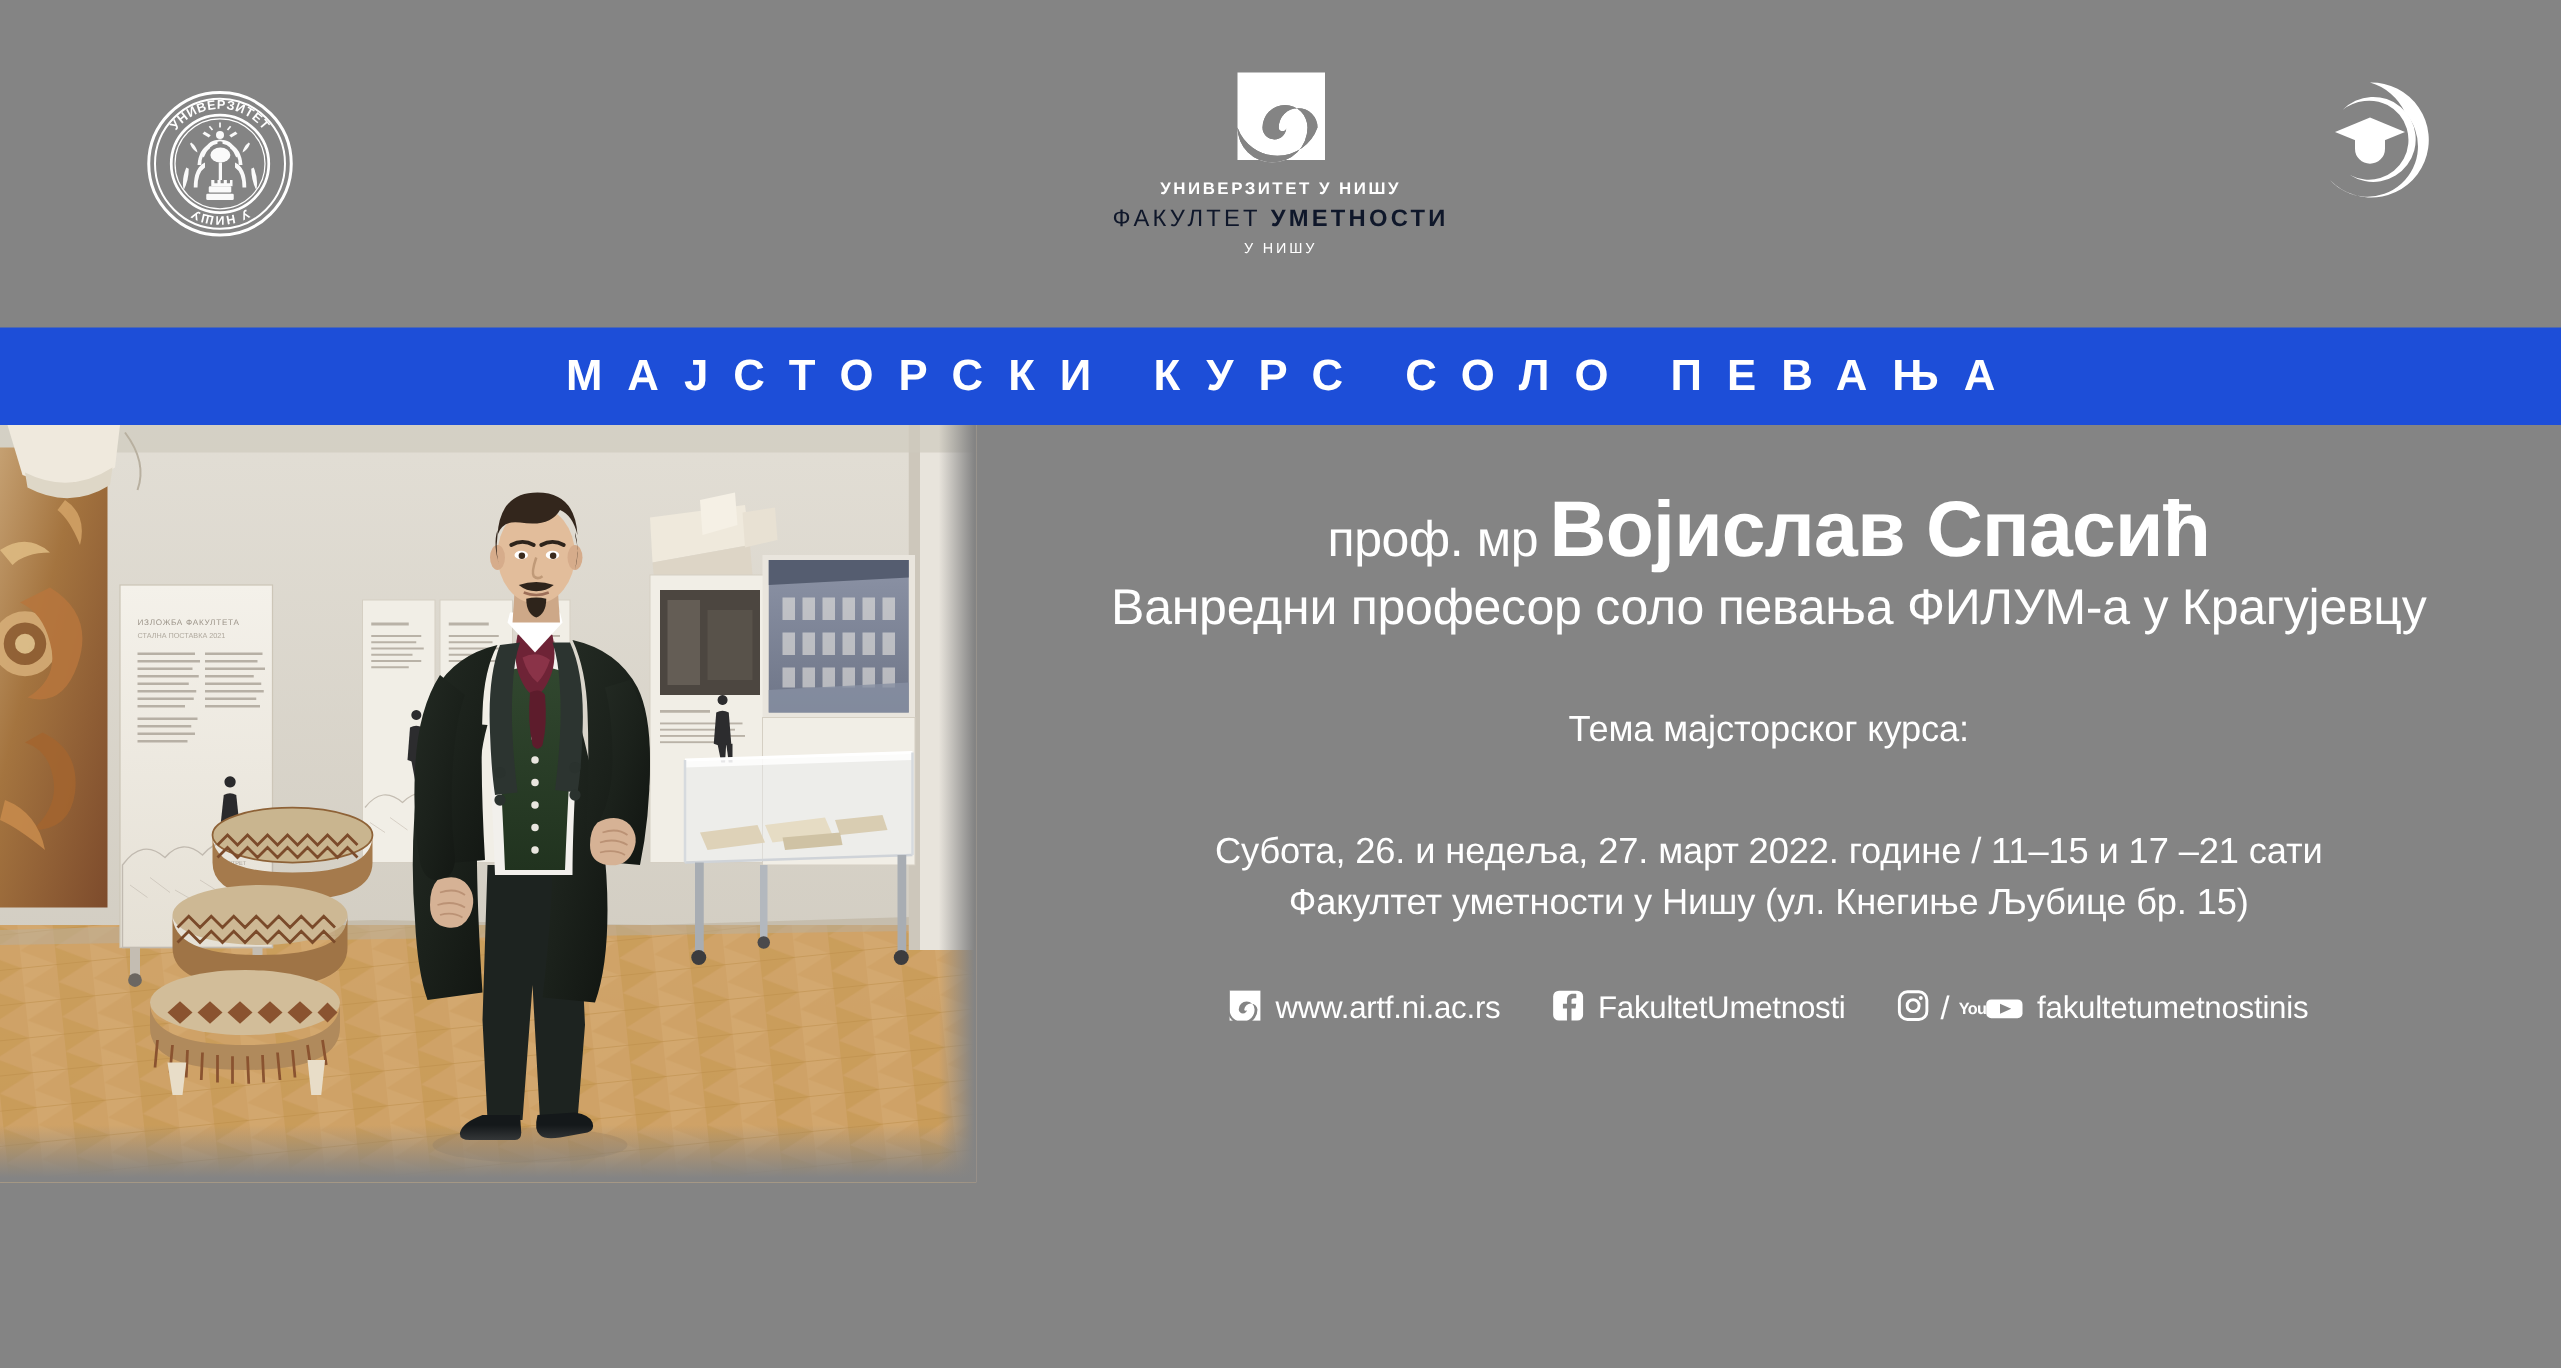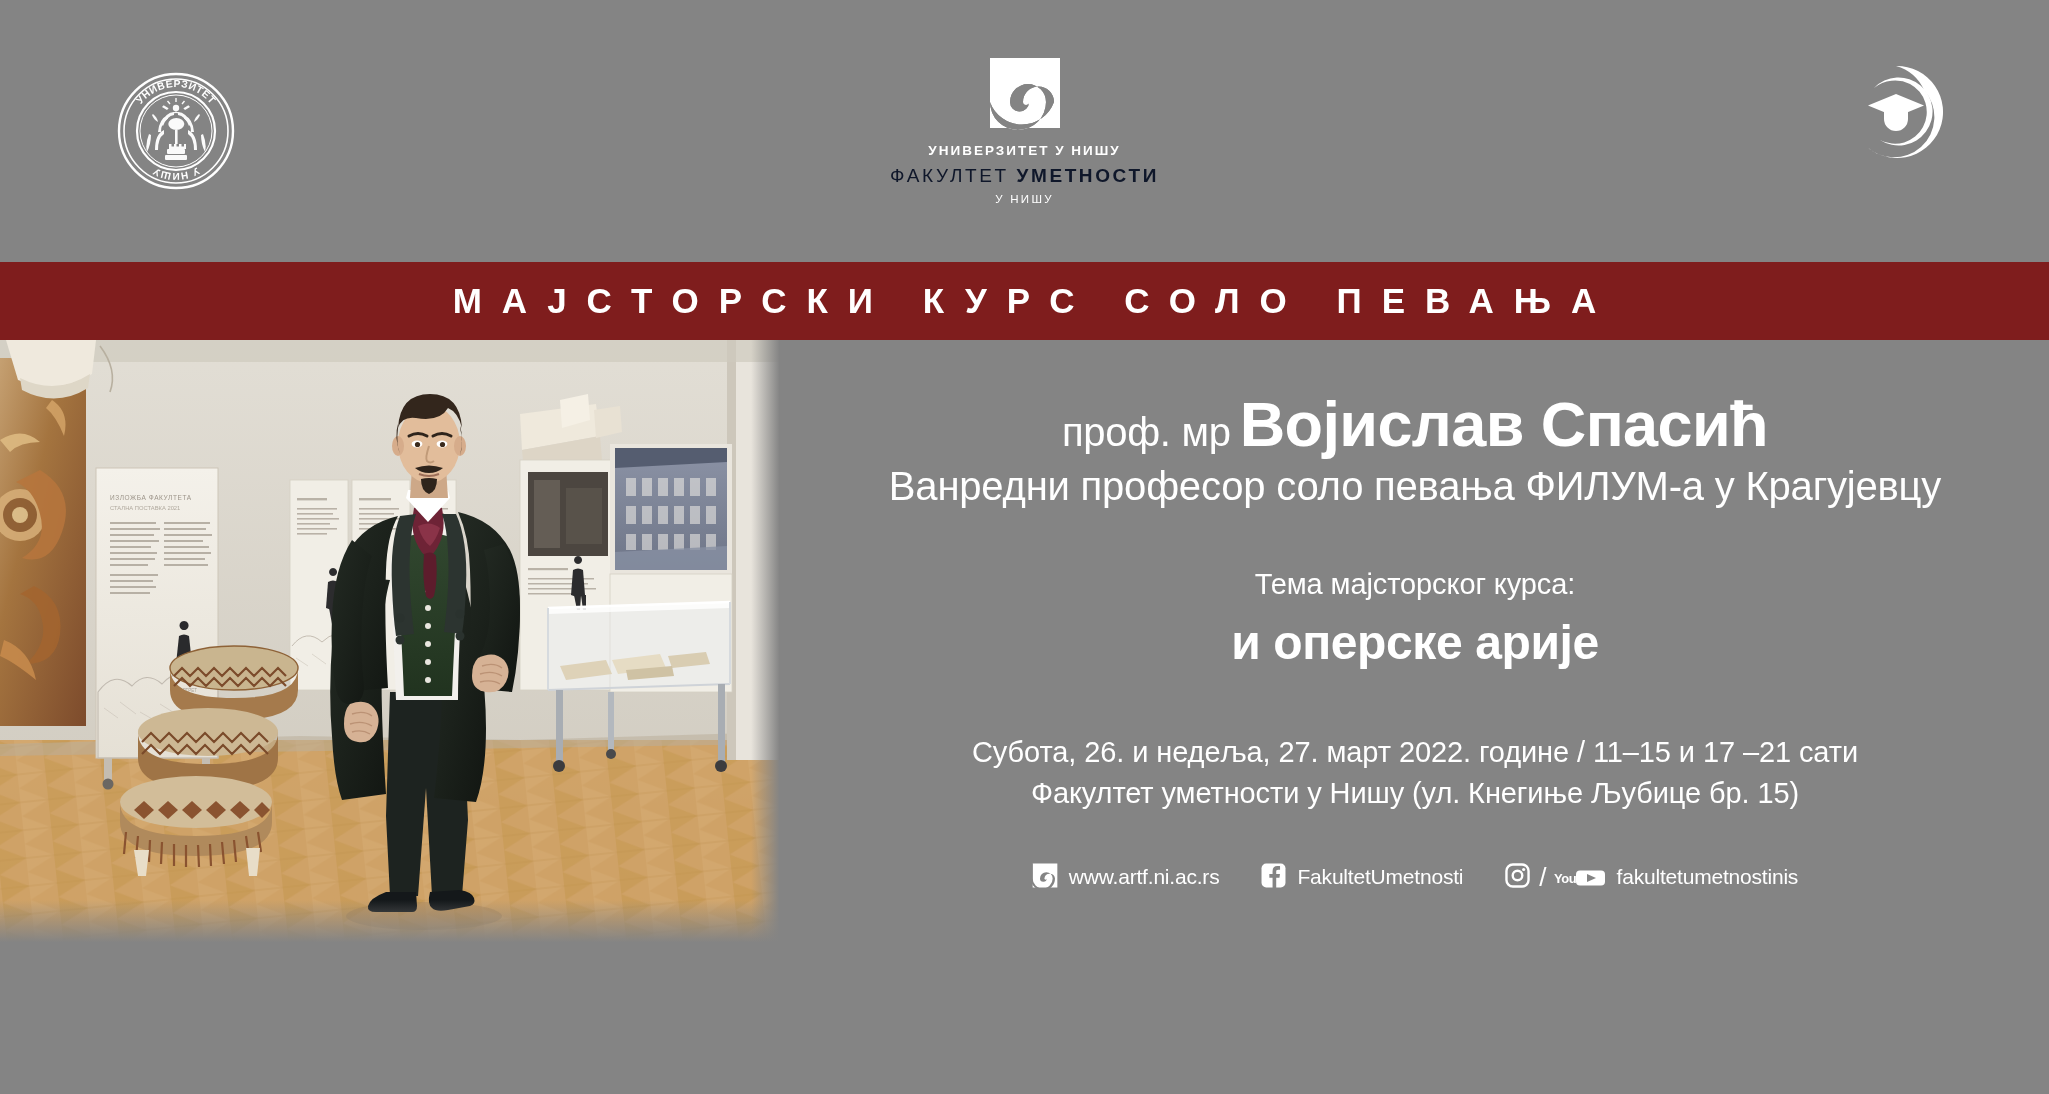--- a/index.html
+++ b/index.html
@@ -41,21 +41,21 @@
   .unisu-line{
     color:#ffffff; font-size:11.5px; letter-spacing:2.3px; line-height:1.1;
   }
   .logo-right{
     position:absolute; right:105px; top:64px; width:96px; height:96px;
   }
 
   
   .banner{
     position:absolute; left:0; top:262px; width:2049px; height:78px;
-    background:#7f1d1d;
+    background:#1d4ed8;
     display:flex; align-items:center; justify-content:center;
   }
   .banner-text{
     color:#ffffff;
     font-size:35px;
     font-weight:bold;
     letter-spacing:20px;
     text-indent:20px;
     white-space:nowrap;
     font-family:"Liberation Sans", sans-serif;
@@ -113,21 +113,21 @@
     letter-spacing:-0.1px;
   }
   .footer{
     margin-top:48px;
     display:flex; align-items:center; justify-content:center; gap:0px;
     white-space:nowrap;
   }
   .fgroup{ display:flex; align-items:center; }
   .fgroup + .fgroup{ margin-left:42px; }
   .fgroup .flabel{
-    font-size:21px; font-weight:400; letter-spacing:-0.2px; margin-left:11px;
+    font-size:25px; font-weight:400; letter-spacing:-0.2px; margin-left:11px;
   }
   .ficon{ display:inline-block; flex:none; }
   .slash{
     font-size:26px; font-weight:300; margin:0 7px 0 9px; color:#ffffff;
   }
   .yt{
     display:inline-flex; align-items:center; font-size:0;
   }
 </style>
 </head>
@@ -593,21 +593,20 @@
   <div class="content">
 
     <div class="name-row">
       <span class="name-prefix">проф. мр</span><span class="name-main">Војислав Спасић</span>
     </div>
 
     <div class="subtitle">Ванредни професор соло певања ФИЛУМ-а у Крагујевцу</div>
 
     <div class="theme-label">Тема мајсторског курса:</div>
     <div class="theme-title">
-      <div>и оперске арије</div>
     </div>
 
     <div class="when">
       <div>Субота, 26. и недеља, 27. март 2022. године / 11–15 и 17 –21 сати</div>
       <div>Факултет уметности у Нишу (ул. Кнегиње Љубице бр. 15)</div>
     </div>
 
     <div class="footer">
 
       <div class="fgroup">

